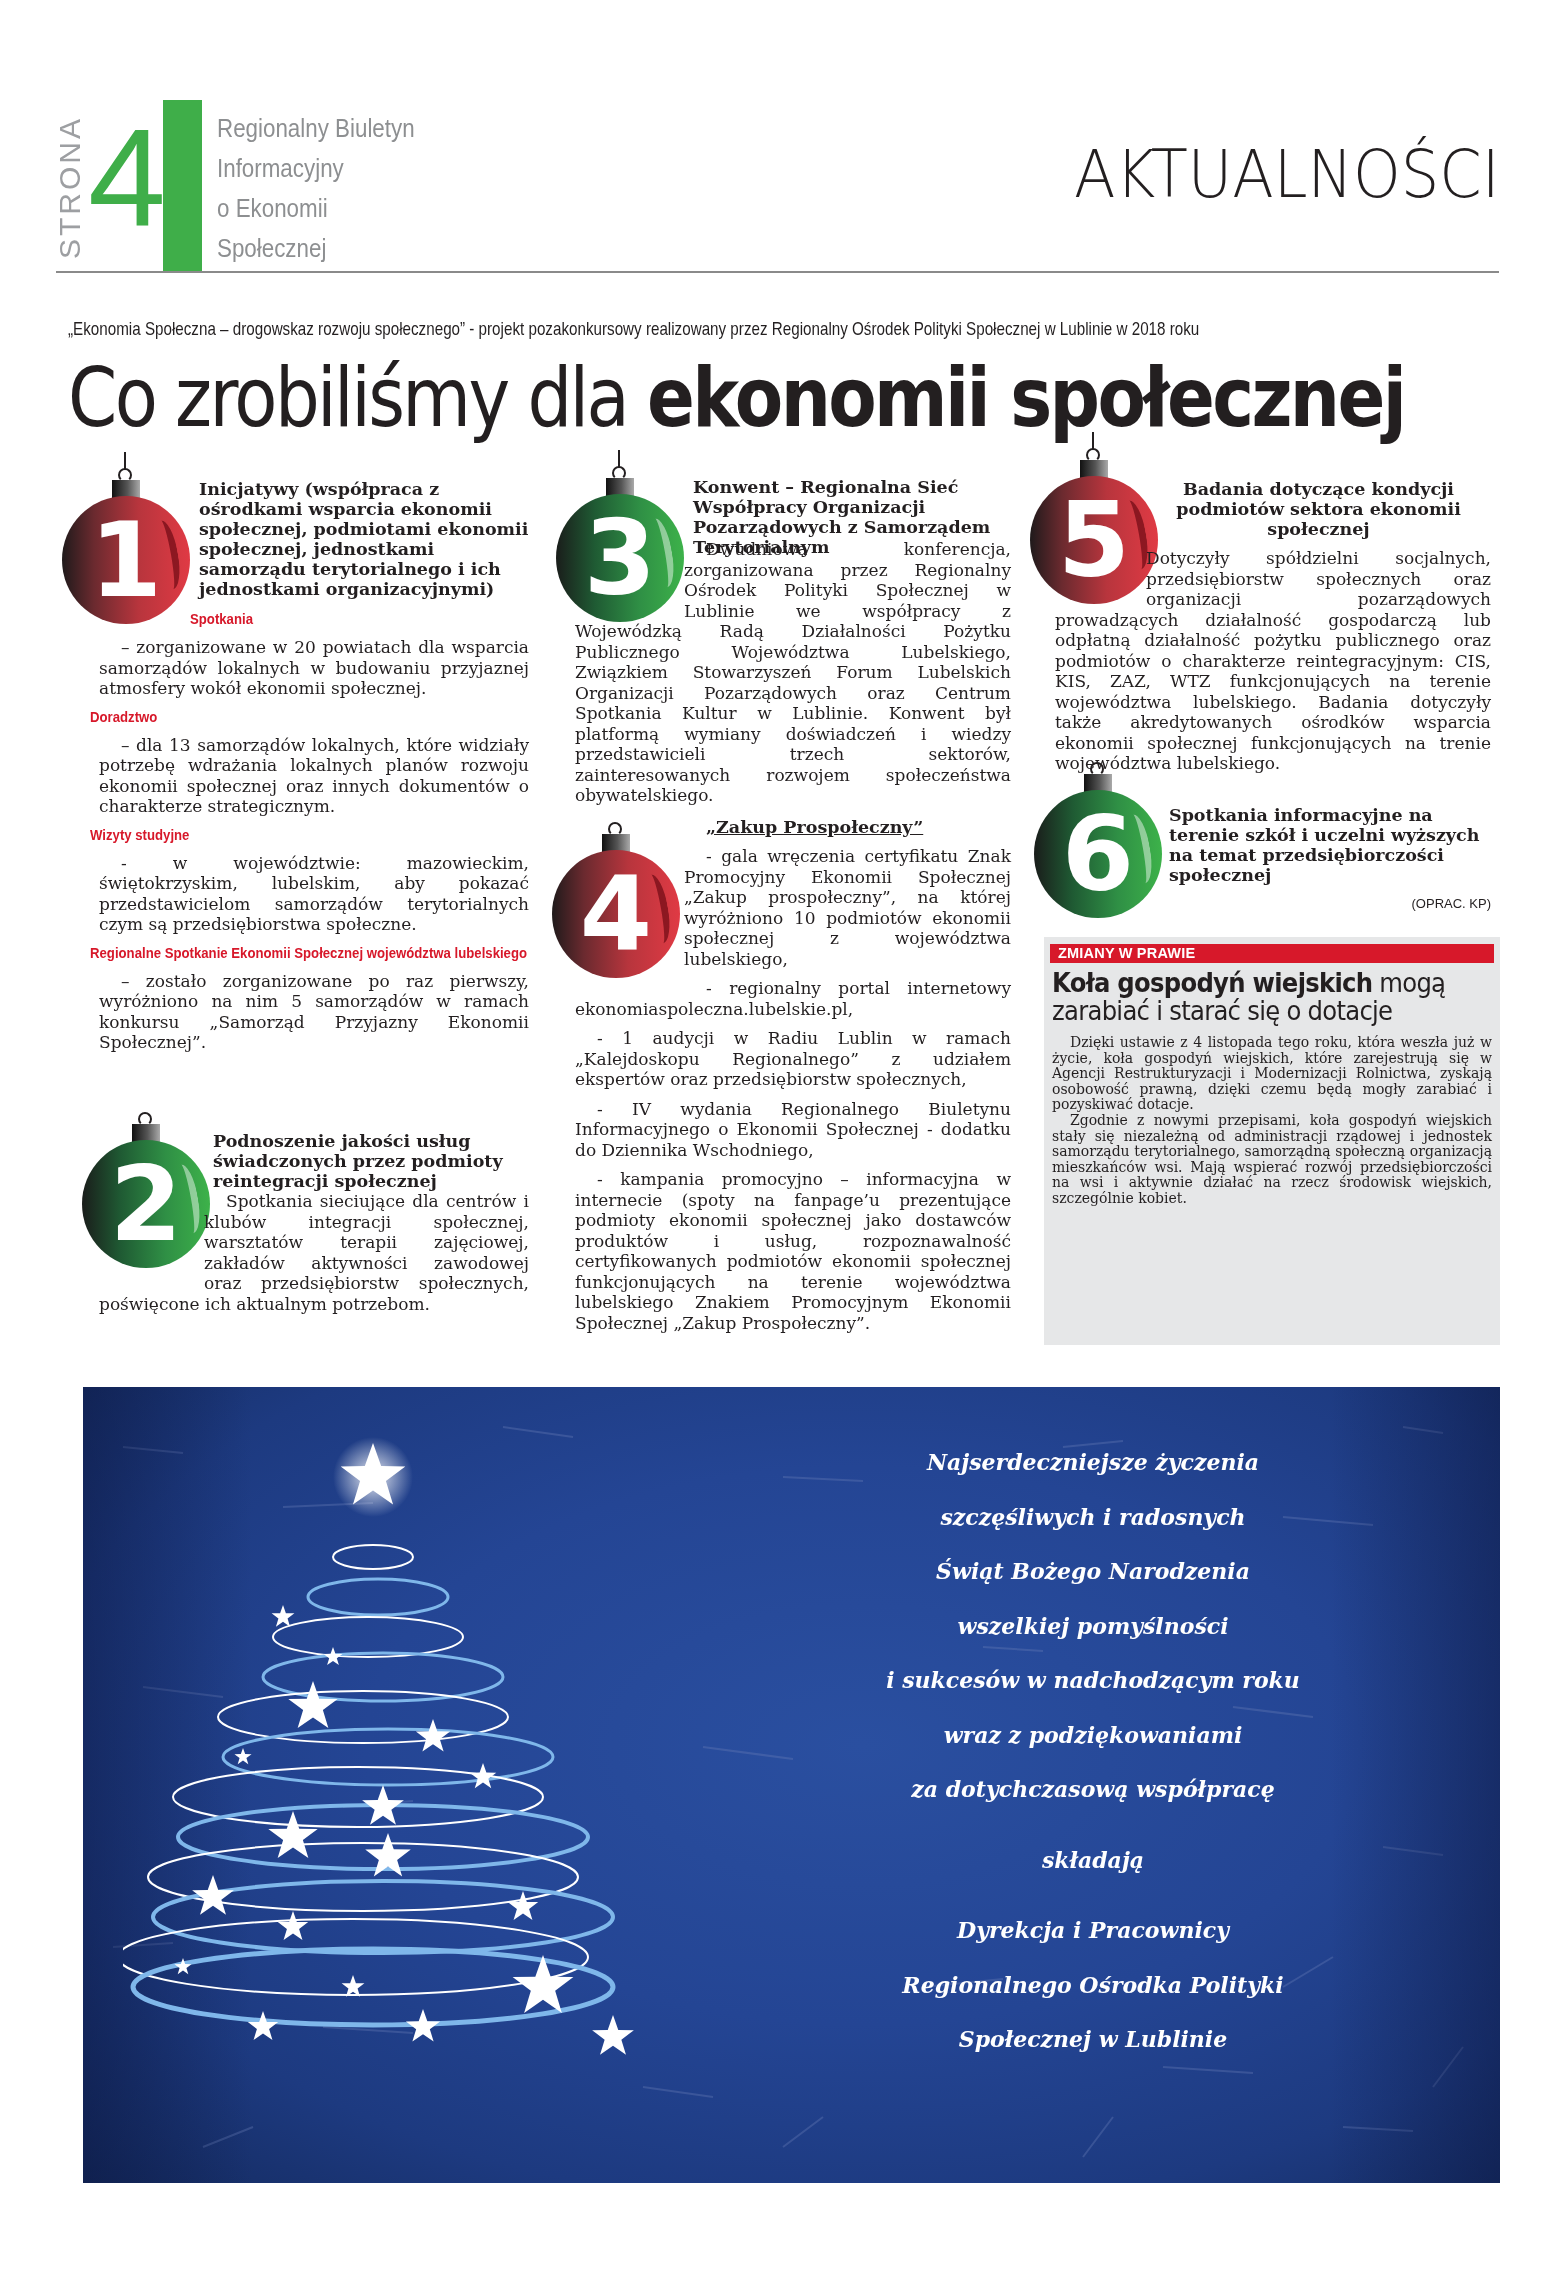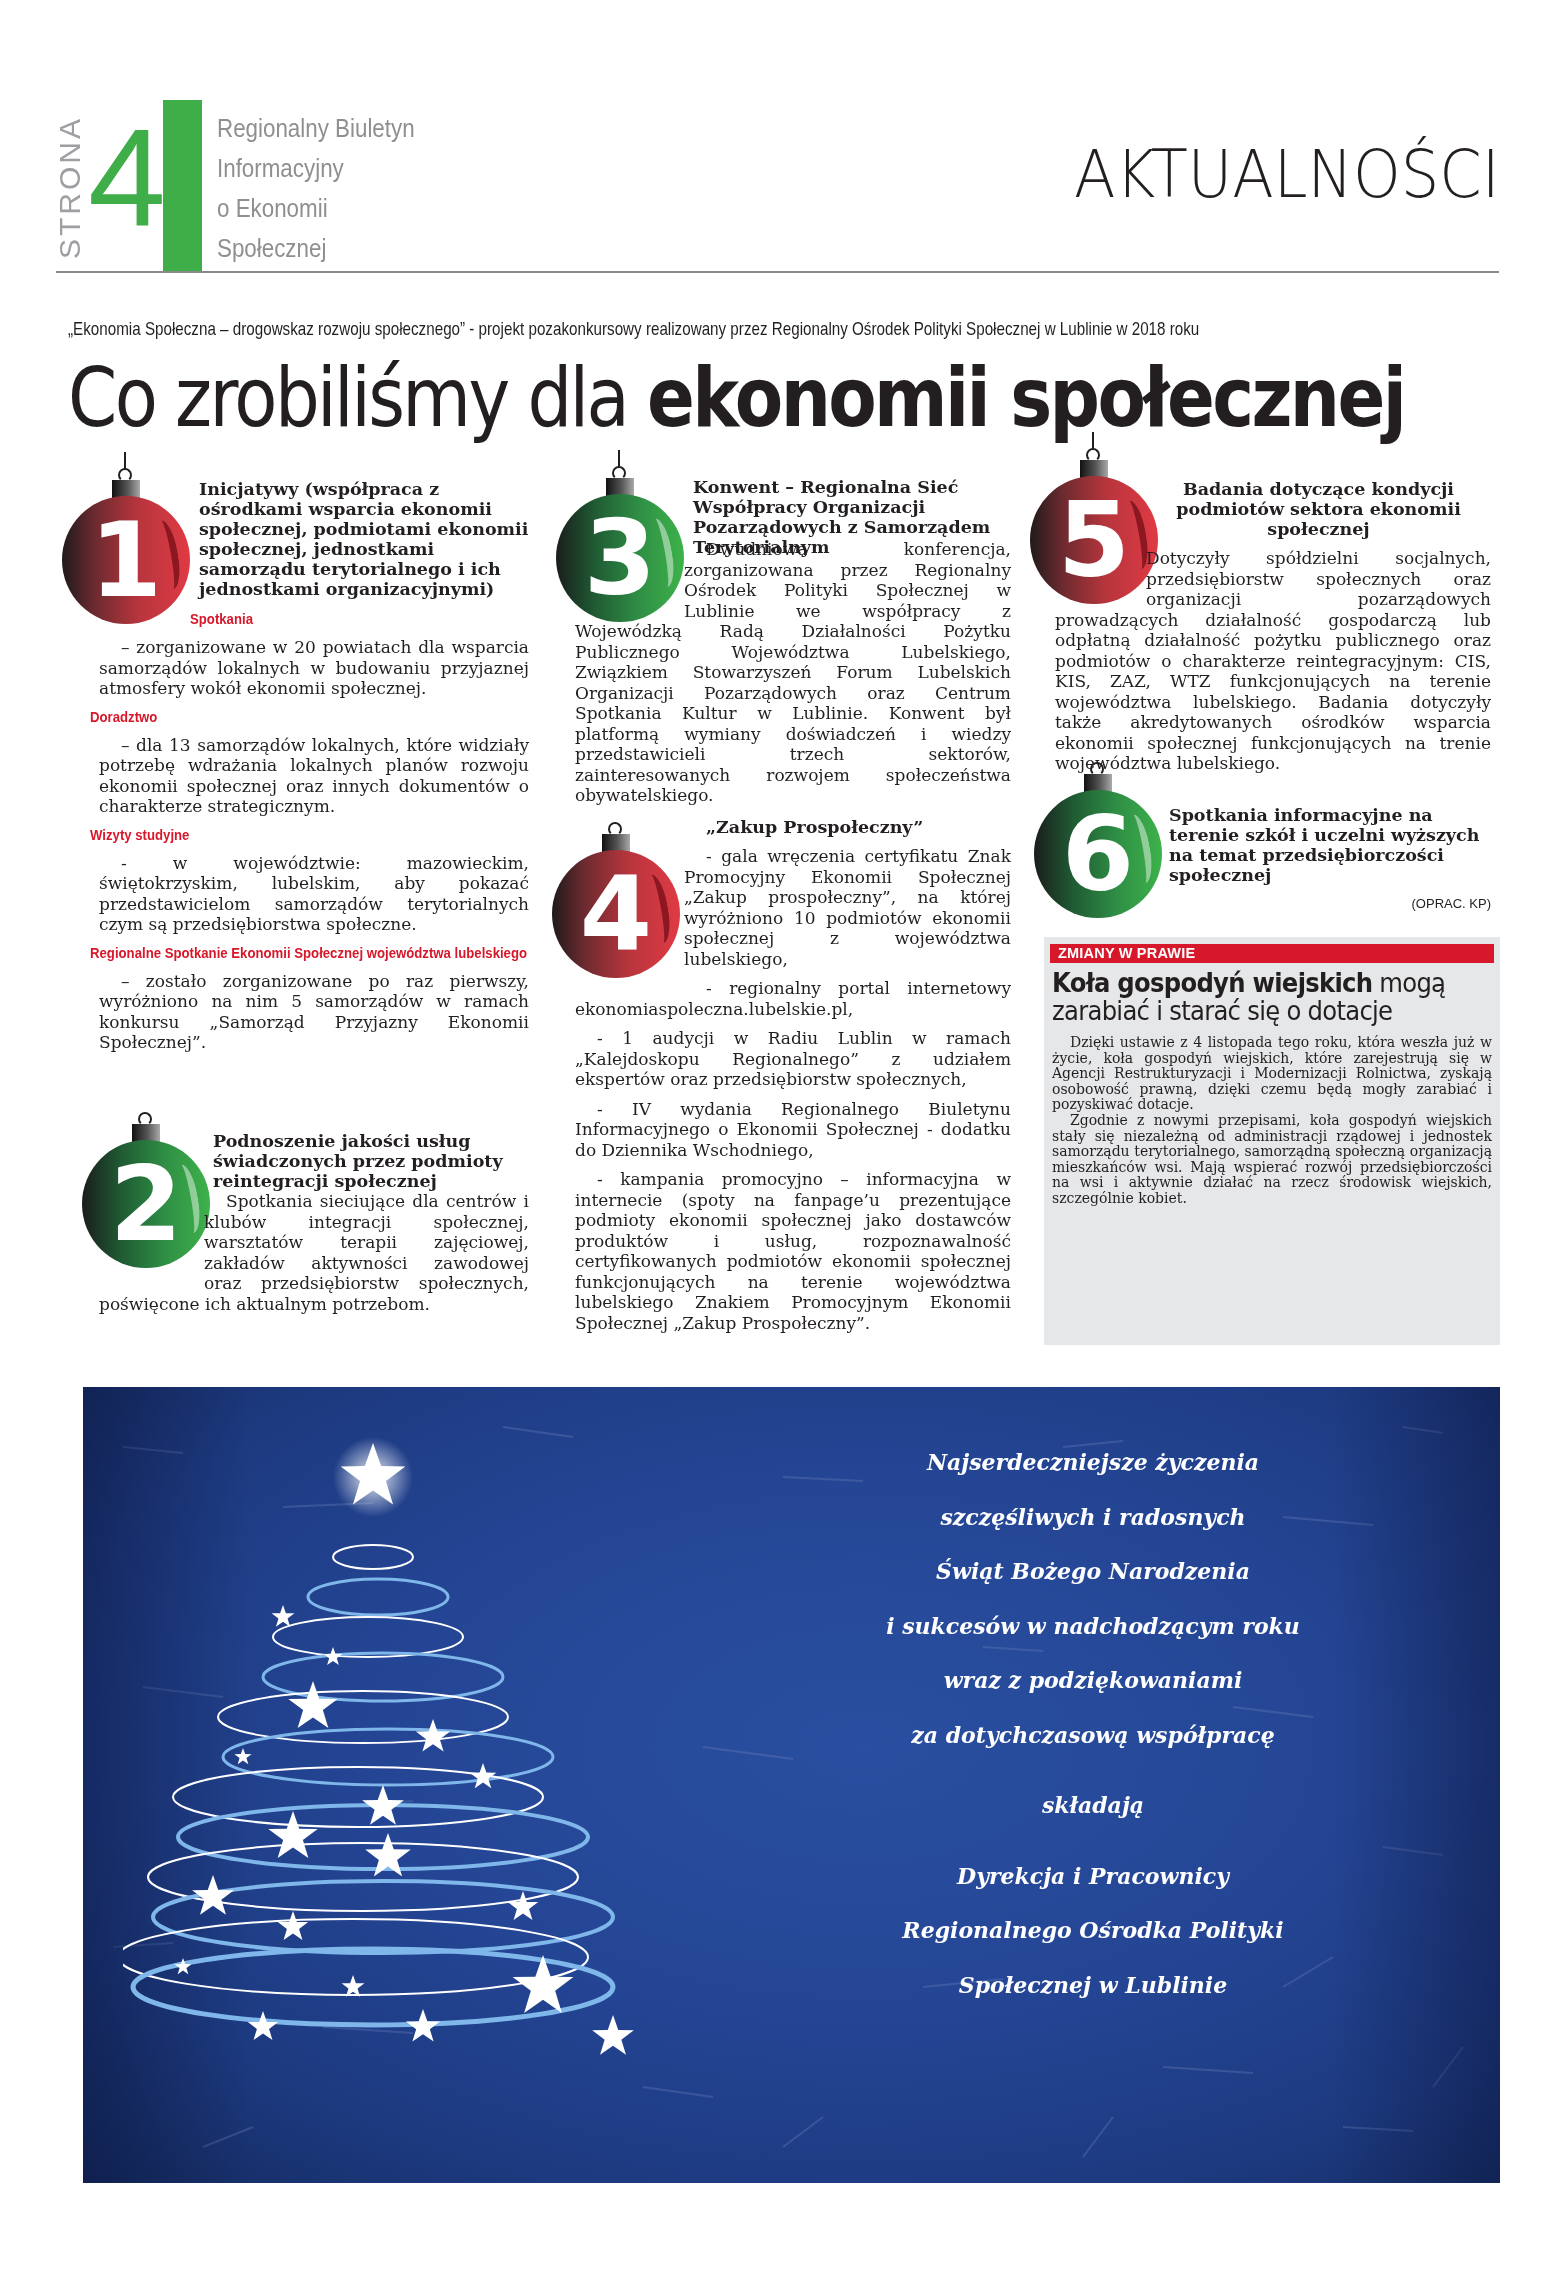--- a/index.html
+++ b/index.html
@@ -173,21 +173,21 @@
 <div class="col" style="left:684px; top:468px; width:336px;">
   <p class="lead" style="text-align:left;">Konwent – Regionalna Sieć Współpracy Organizacji Pozarządowych z Samorządem Terytorialnym</p>
 </div>
 <div class="col" style="left:566px; top:530px; width:454px;">
   <div style="float:left; width:118px; height:82px;"></div>
   <p class="indent">Dwudniowa konferencja, zorganizowana przez Regionalny Ośrodek Polityki Społecznej w Lublinie we współpracy z Wojewódzką Radą Działalności Pożytku Publicznego Województwa Lubelskiego, Związkiem Stowarzyszeń Forum Lubelskich Organizacji Pozarządowych oraz Centrum Spotkania Kultur w Lublinie. Konwent był platformą wymiany doświadczeń i wiedzy przedstawicieli trzech sektorów, zainteresowanych rozwojem społeczeństwa obywatelskiego.</p>
 </div>
 
 <div class="col" style="left:566px; top:808px; width:454px;">
   <div style="float:left; width:118px; height:174px;"></div>
-  <p class="lead" style="text-indent:22px;">„Zakup Prospołeczny”</p>
+  <p class="lead" style="text-indent:22px;text-decoration:underline;">„Zakup Prospołeczny”</p>
   <p class="indent">- gala wręczenia certyfikatu Znak Promocyjny Ekonomii Społecznej „Zakup prospołeczny”, na której wyróżniono 10 podmiotów ekonomii społecznej z województwa lubelskiego,</p>
   <p class="indent">- regionalny portal internetowy ekonomiaspoleczna.lubelskie.pl,</p>
   <p class="indent">- 1 audycji w Radiu Lublin w ramach „Kalejdoskopu Regionalnego” z udziałem ekspertów oraz przedsiębiorstw społecznych,</p>
   <p class="indent">- IV wydania Regionalnego Biuletynu Informacyjnego o Ekonomii Społecznej - dodatku do Dziennika Wschodniego,</p>
   <p class="indent">- kampania promocyjno – informacyjna w internecie (spoty na fanpage’u prezentujące podmioty ekonomii społecznej jako dostawców produktów i usług, rozpoznawalność certyfikowanych podmiotów ekonomii społecznej funkcjonujących na terenie województwa lubelskiego Znakiem Promocyjnym Ekonomii Społecznej „Zakup Prospołeczny”.</p>
 </div>
 
 <div class="col" style="left:1046px; top:470px; width:454px;">
   <div style="float:left; width:100px; height:130px;"></div>
   <p class="lead" style="text-align:center;">Badania dotyczące kondycji podmiotów sektora ekonomii społecznej</p>
@@ -260,20 +260,21 @@
       <use href="#star" transform="translate(230,560) scale(1.2)"></use>
       <use href="#star" transform="translate(60,540) scale(0.9)"></use>
       <use href="#star" transform="translate(210,230) scale(1)"></use>
       <use href="#star" transform="translate(120,330) scale(0.9)"></use>
     </g>
   </svg>
   <div class="greeting">
     <div class="line">Najserdeczniejsze życzenia</div>
     <div class="line">szczęśliwych i radosnych</div>
     <div class="line">Świąt Bożego Narodzenia</div>
+    <div class="line">wszelkiej pomyślności</div>
     <div class="line">i sukcesów w nadchodzącym roku</div>
     <div class="line">wraz z podziękowaniami</div>
     <div class="line">za dotychczasową współpracę</div>
     <div class="gap"></div>
     <div class="line">składają</div>
     <div class="gap"></div>
     <div class="line">Dyrekcja i Pracownicy</div>
     <div class="line">Regionalnego Ośrodka Polityki</div>
     <div class="line">Społecznej w Lublinie</div>
   </div>

